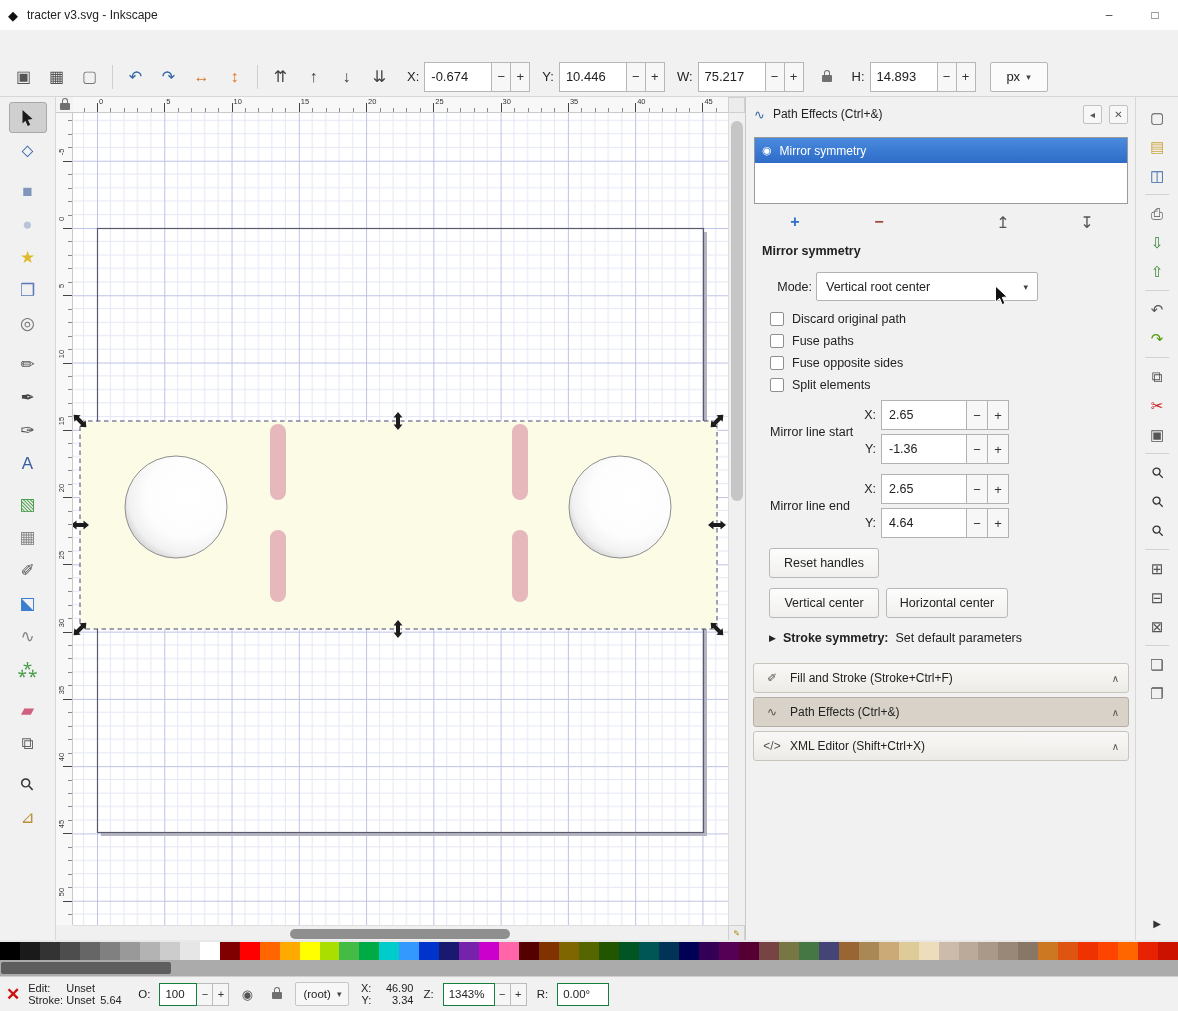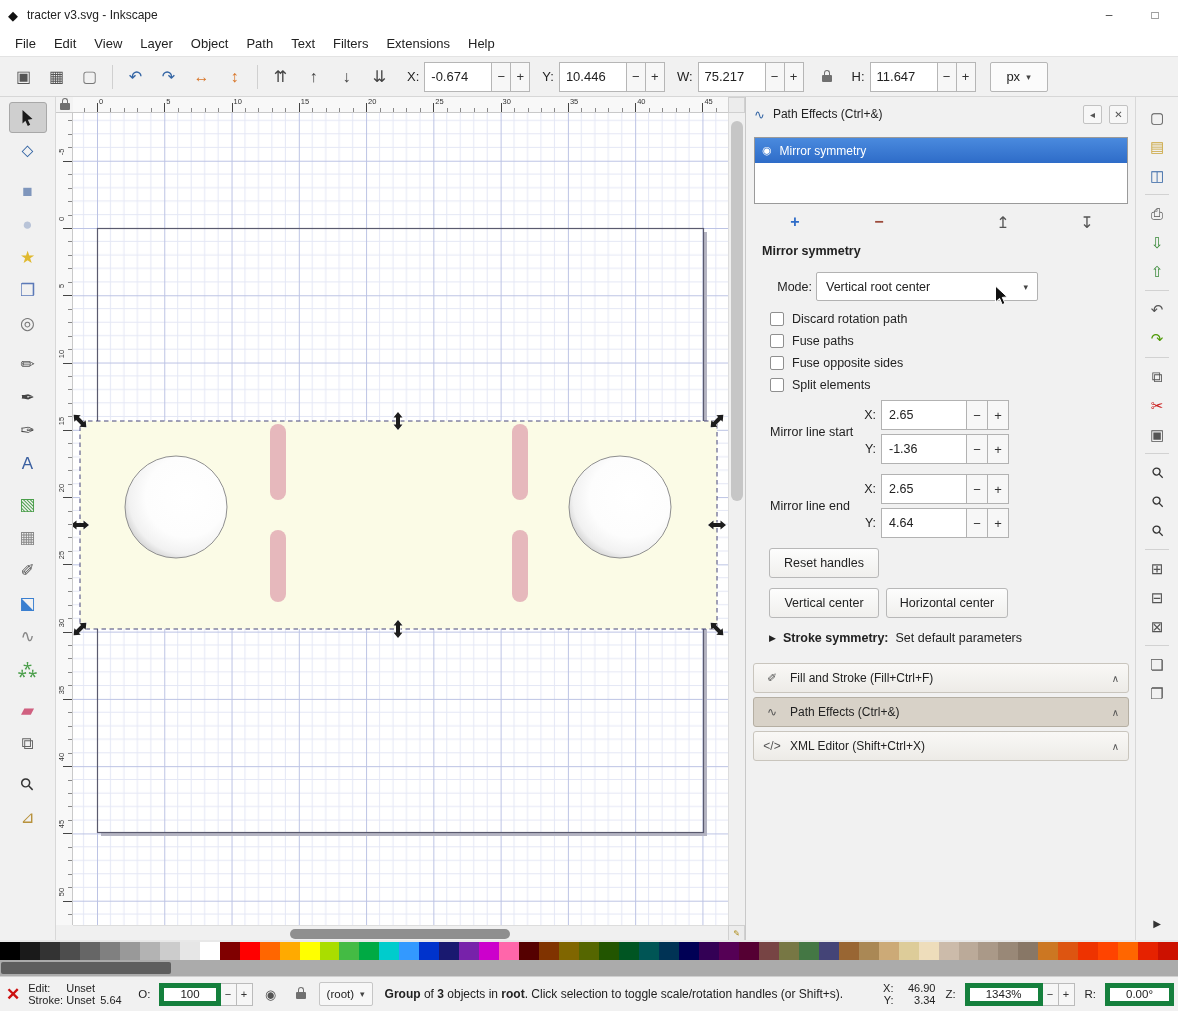--- a/index.html
+++ b/index.html
@@ -113,21 +113,21 @@
 .swatch{flex:1}
 .palette-scroll{position:absolute;left:0;top:960px;width:1178px;height:16px;background:#ababab}
 .pthumb{position:absolute;left:1px;top:2px;width:170px;height:12px;background:#5e5e5e;border-radius:2px}
 
 
 .statusbar{position:absolute;left:0;top:976px;width:1178px;height:35px;background:#f1f1f1;border-top:1px solid #cfcfcf;display:flex;align-items:center;padding:0 4px;gap:6px}
 .sb-x{color:#cc1111;font-size:17px;font-weight:bold;margin:0 2px}
 .fs-grid{display:grid;grid-template-columns:38px 34px 28px;line-height:12.5px;font-size:11px}
 .sb-label{font-size:11.5px;margin-left:4px}
 .sb-spin{display:flex;height:23px;margin-left:3px}
-.sb-val{min-width:38px;background:#fff;border:5px solid #15803d;display:flex;align-items:center;padding:0 16px;font-size:11.5px}
+.sb-val{min-width:38px;background:#fff;border:1px solid #15803d;display:flex;align-items:center;padding:0 5px;font-size:11.5px}
 .sb-val.z,.sb-val.r{min-width:52px}
 .sb-btn2{width:16px;background:#f6f6f6;border:1px solid #bbb;border-left:none;display:flex;align-items:center;justify-content:center;font-size:11px;color:#333}
 .sb-btn{width:24px;height:24px;display:flex;align-items:center;justify-content:center;color:#555}
 .layer-dd{height:24px;display:flex;align-items:center;gap:6px;padding:0 7px;border:1px solid #c6c6c6;border-radius:2px;background:#f7f7f7;font-size:11.5px}
 .sb-msg{flex:1;min-width:0;font-size:12px;white-space:nowrap;overflow:hidden;text-overflow:ellipsis;padding:0 6px}
 .xy-grid{display:grid;grid-template-columns:16px 42px;line-height:12.5px;font-size:11px;text-align:right}
 
 
 .css-lock{position:relative;width:10px;height:7px;background:#707070;border-radius:1px;margin-top:3px}
 .css-lock::before{content:"";position:absolute;top:-5px;left:2px;width:4px;height:5px;border:1.5px solid #707070;border-bottom:none;border-radius:3px 3px 0 0}
@@ -138,32 +138,20 @@
 
 <div id="app">
 
   <div class="titlebar">
     <span class="tb-icon">◆</span>
     <span class="tb-title">tracter v3.svg - Inkscape</span>
     <div class="winbtn min">–</div>
     <div class="winbtn">□</div>
   </div>
 
-  <div class="menubar">
-      <div class="menu-item">File</div>
-      <div class="menu-item">Edit</div>
-      <div class="menu-item">View</div>
-      <div class="menu-item">Layer</div>
-      <div class="menu-item">Object</div>
-      <div class="menu-item">Path</div>
-      <div class="menu-item">Text</div>
-      <div class="menu-item">Filters</div>
-      <div class="menu-item">Extensions</div>
-      <div class="menu-item">Help</div>
-    </div>
 
   <div class="cmdbar">
     <div class="cmdbar-left">
         <div class="cbtn">
           <div class="glyph" style="color: rgb(85, 85, 85);">▣</div>
         </div>
         <div class="cbtn">
           <div class="glyph" style="color: rgb(85, 85, 85);">▦</div>
         </div>
         <div class="cbtn">
@@ -212,21 +200,21 @@
     <div class="spin">
       <div class="spin-val">75.217</div>
       <div class="spin-btn">−</div>
       <div class="spin-btn">+</div>
     </div>
     <div class="lockbtn">
         <span class="css-lock"></span>
       </div>
     <span class="fldlabel">H:</span>
     <div class="spin">
-      <div class="spin-val">11.647</div>
+      <div class="spin-val">14.893</div>
       <div class="spin-btn">−</div>
       <div class="spin-btn">+</div>
     </div>
     <div class="unit-dd">
       <span>px</span>
       <span class="dd-arrow">▾</span>
     </div>
   </div>
 
   <div class="toolbox">
@@ -554,21 +542,21 @@
     <div class="mode-dd">
       <span>Vertical root center</span>
       <span class="dd-arrow">▾</span>
     </div>
     <svg class="cursor-svg" width="15" height="22" viewBox="0 0 15 22">
         <path d="M1.5 1 L1.5 17 L5.6 13.4 L8.2 19.6 L11 18.4 L8.3 12.4 L13.2 11.9 Z" fill="#111" stroke="#fff" stroke-width="1"></path>
       </svg>
     <div class="lpe-checkboxes">
         <div class="cb-row">
           <div class="cb-box"></div>
-          <div class="cb-label">Discard rotation path</div>
+          <div class="cb-label">Discard original path</div>
         </div>
         <div class="cb-row">
           <div class="cb-box"></div>
           <div class="cb-label">Fuse paths</div>
         </div>
         <div class="cb-row">
           <div class="cb-box"></div>
           <div class="cb-label">Fuse opposite sides</div>
         </div>
         <div class="cb-row">
@@ -611,21 +599,21 @@
 
     <div class="expander">
       <span class="exp-arrow">▶</span>
       <b>Stroke symmetry:</b>
       <span> Set default parameters</span>
     </div>
 
     <div class="dock-tabs">
         <div class="dock-tab">
           <div class="dt-icon">✐</div>
-          <div class="dt-label">Fill and Stroke (Fill+Ctrl+F)</div>
+          <div class="dt-label">Fill and Stroke (Stroke+Ctrl+F)</div>
           <div class="dt-chevron">∧</div>
         </div>
         <div class="dock-tab active">
           <div class="dt-icon">∿</div>
           <div class="dt-label">Path Effects (Ctrl+&amp;)</div>
           <div class="dt-chevron">∧</div>
         </div>
         <div class="dock-tab">
           <div class="dt-icon">&lt;/&gt;</div>
           <div class="dt-label">XML Editor (Shift+Ctrl+X)</div>
@@ -785,23 +773,20 @@
     <div class="sb-btn">
         <span>◉</span>
       </div>
     <div class="sb-btn">
         <span class="css-lock"></span>
       </div>
     <div class="layer-dd">
       <span>(root)</span>
       <span class="dd-arrow">▾</span>
     </div>
-    <div class="sb-msg">
-      <b>Group</b><span> of </span><b>3</b><span> objects in </span><b>root</b><span>. Click selection to toggle scale/rotation handles (or Shift+s).</span>
-    </div>
     <div class="xy-grid">
       <span>X:</span>
       <span>46.90</span>
       <span>Y:</span>
       <span>3.34</span>
     </div>
     <span class="sb-label">Z:</span>
     <div class="sb-spin">
       <div class="sb-val z">1343%</div>
       <div class="sb-btn2">−</div>

